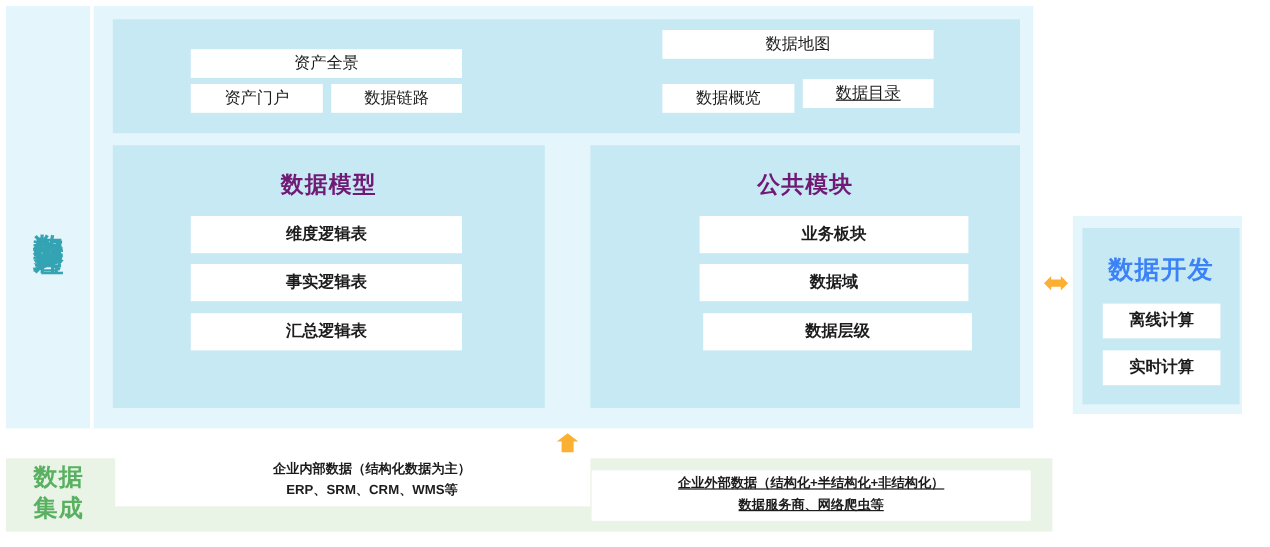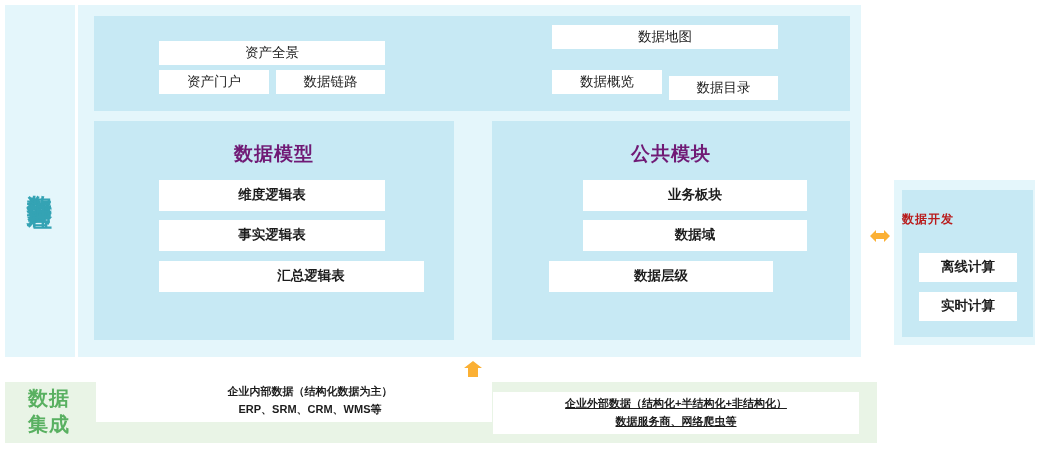--- a/index.html
+++ b/index.html
@@ -94,31 +94,31 @@
   }
   .chip.bold { font-weight: bold; }
 
   
   .chip-asset-panorama { left: 159px; top: 41px;  width: 226px; height: 24px; }
   .chip-asset-portal   { left: 159px; top: 70px;  width: 110px; height: 24px; }
   .chip-data-lineage   { left: 276px; top: 70px;  width: 109px; height: 24px; }
   
   .chip-data-map       { left: 552px; top: 25px;  width: 226px; height: 24px; }
   .chip-data-overview  { left: 552px; top: 70px;  width: 110px; height: 24px; }
-  .chip-data-catalog   { left: 669px; top: 76px;  width: 109px; height: 24px; }
+  .chip-data-catalog   { left: 669px; top: 66px;  width: 109px; height: 24px; text-decoration: underline; }
 
   
   .chip-dim-table      { left: 159px; top: 180px; width: 226px; height: 31px; }
   .chip-fact-table     { left: 159px; top: 220px; width: 226px; height: 31px; }
-  .chip-summary-table  { left: 159px; top: 261px; width: 226px; height: 31px; padding-left: 39px; }
+  .chip-summary-table  { left: 159px; top: 261px; width: 226px; height: 31px; }
 
   
   .chip-biz-sector     { left: 583px; top: 180px; width: 224px; height: 31px; }
   .chip-data-domain    { left: 583px; top: 220px; width: 224px; height: 31px; }
-  .chip-data-layer     { left: 549px; top: 261px; width: 224px; height: 31px; }
+  .chip-data-layer     { left: 586px; top: 261px; width: 224px; height: 31px; }
 
   
   .dev-panel {
     position: absolute;
     left: 894px;
     top: 180px;
     width: 141px;
     height: 165px;
     background: #e4f6fb;
   }
@@ -128,22 +128,23 @@
     top: 190px;
     width: 131px;
     height: 147px;
     background: #c7e9f4;
   }
   .dev-title {
     position: absolute;
     left: 902px;
     top: 211px;
     width: 131px;
-    color: #b91c1c;
-    font-size: 12px;
+    text-align: center;
+    color: #3b82f6;
+    font-size: 21px;
     font-weight: bold;
     letter-spacing: 1px;
   }
   .chip-offline-calc { left: 919px; top: 253px; width: 98px; height: 29px; }
   .chip-realtime-calc{ left: 919px; top: 292px; width: 98px; height: 29px; }
 
   
   .arrow-horizontal {
     position: absolute;
     left: 870px;

